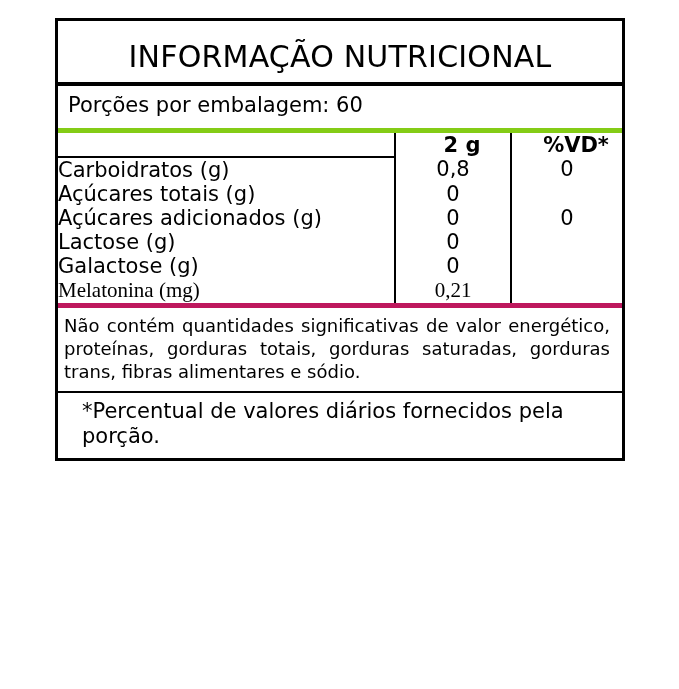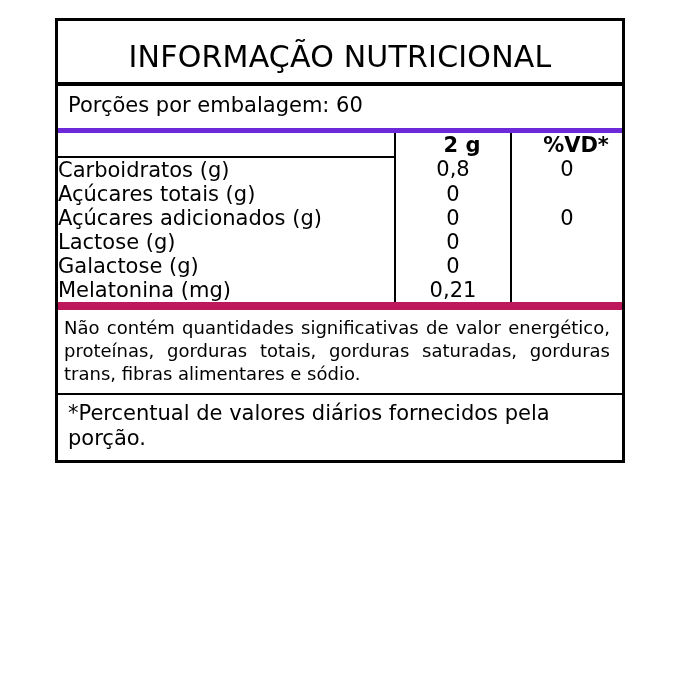--- a/index.html
+++ b/index.html
@@ -31,21 +31,21 @@
     font-size: 30px;
     letter-spacing: 0.2px;
     padding: 10px 4px 8px 4px;
     border-bottom: 4px solid #000000;
     white-space: nowrap;
     margin-top: 8px;
   }
 
   .servings {
     padding: 6px 10px 8px 10px;
-    border-bottom: 5px solid #6d28d9;
+    border-bottom: 5px solid #84cc16;
     font-size: 21px;
     line-height: 1.32;
   }
 
   table.nutri {
     width: 100%;
     border-collapse: collapse;
     font-size: 20px;
   }
   table.nutri td, table.nutri th {
@@ -83,37 +83,38 @@
   }
 
   .data-row td {
     border-bottom: 2px solid #000000;
     padding-top: 2px;
     padding-bottom: 2px;
     font-size: 21px;
     margin-top: 23px;
   }
   .data-row.last td {
-    border-bottom: 8px solid #be185d;
+    border-bottom: 5px solid #be185d;
+    font-family: Liberation Serif, serif;
   }
   .indent1 { padding-left: 24px; }
   .indent2 { padding-left: 38px; }
 
   .note {
     font-size: 18px;
     line-height: 1.28;
     padding: 6px 12px 8px 6px;
     border-bottom: 2px solid #000000;
     text-align: justify;
     text-align-last: left;
   }
   .footnote {
     font-size: 21px;
     line-height: 1.18;
-    padding: 6px 12px 10px 10px;
+    padding: 6px 12px 10px 24px;
   }
 </style>
 </head>
 <body>
 
 <div class="label">
 
   <div class="title">INFORMAÇÃO NUTRICIONAL</div>
 
   <div class="servings">

